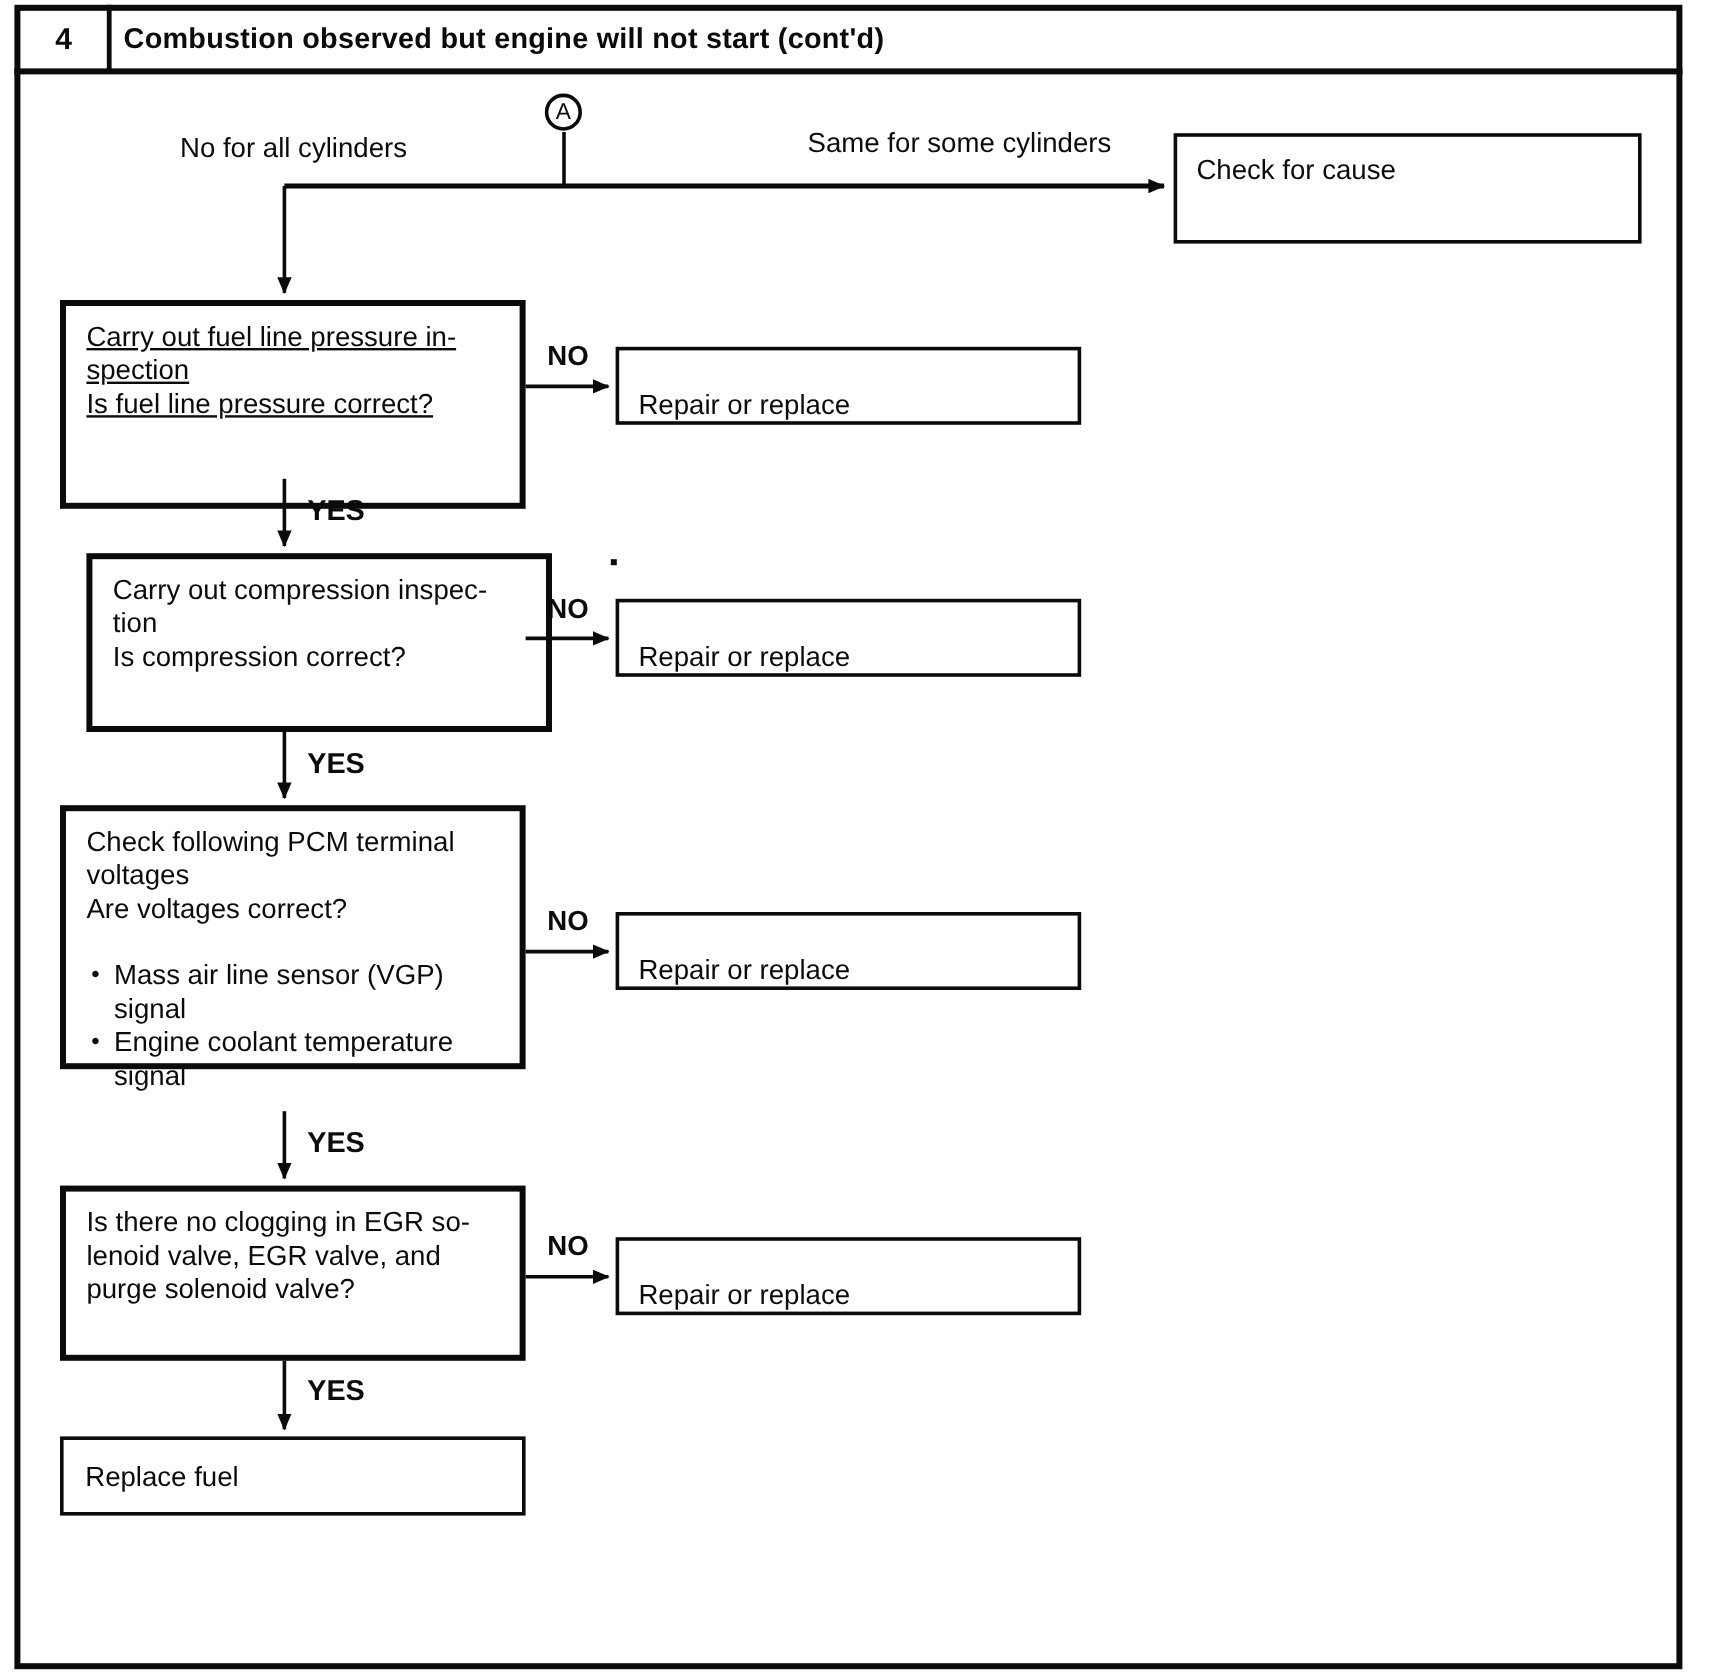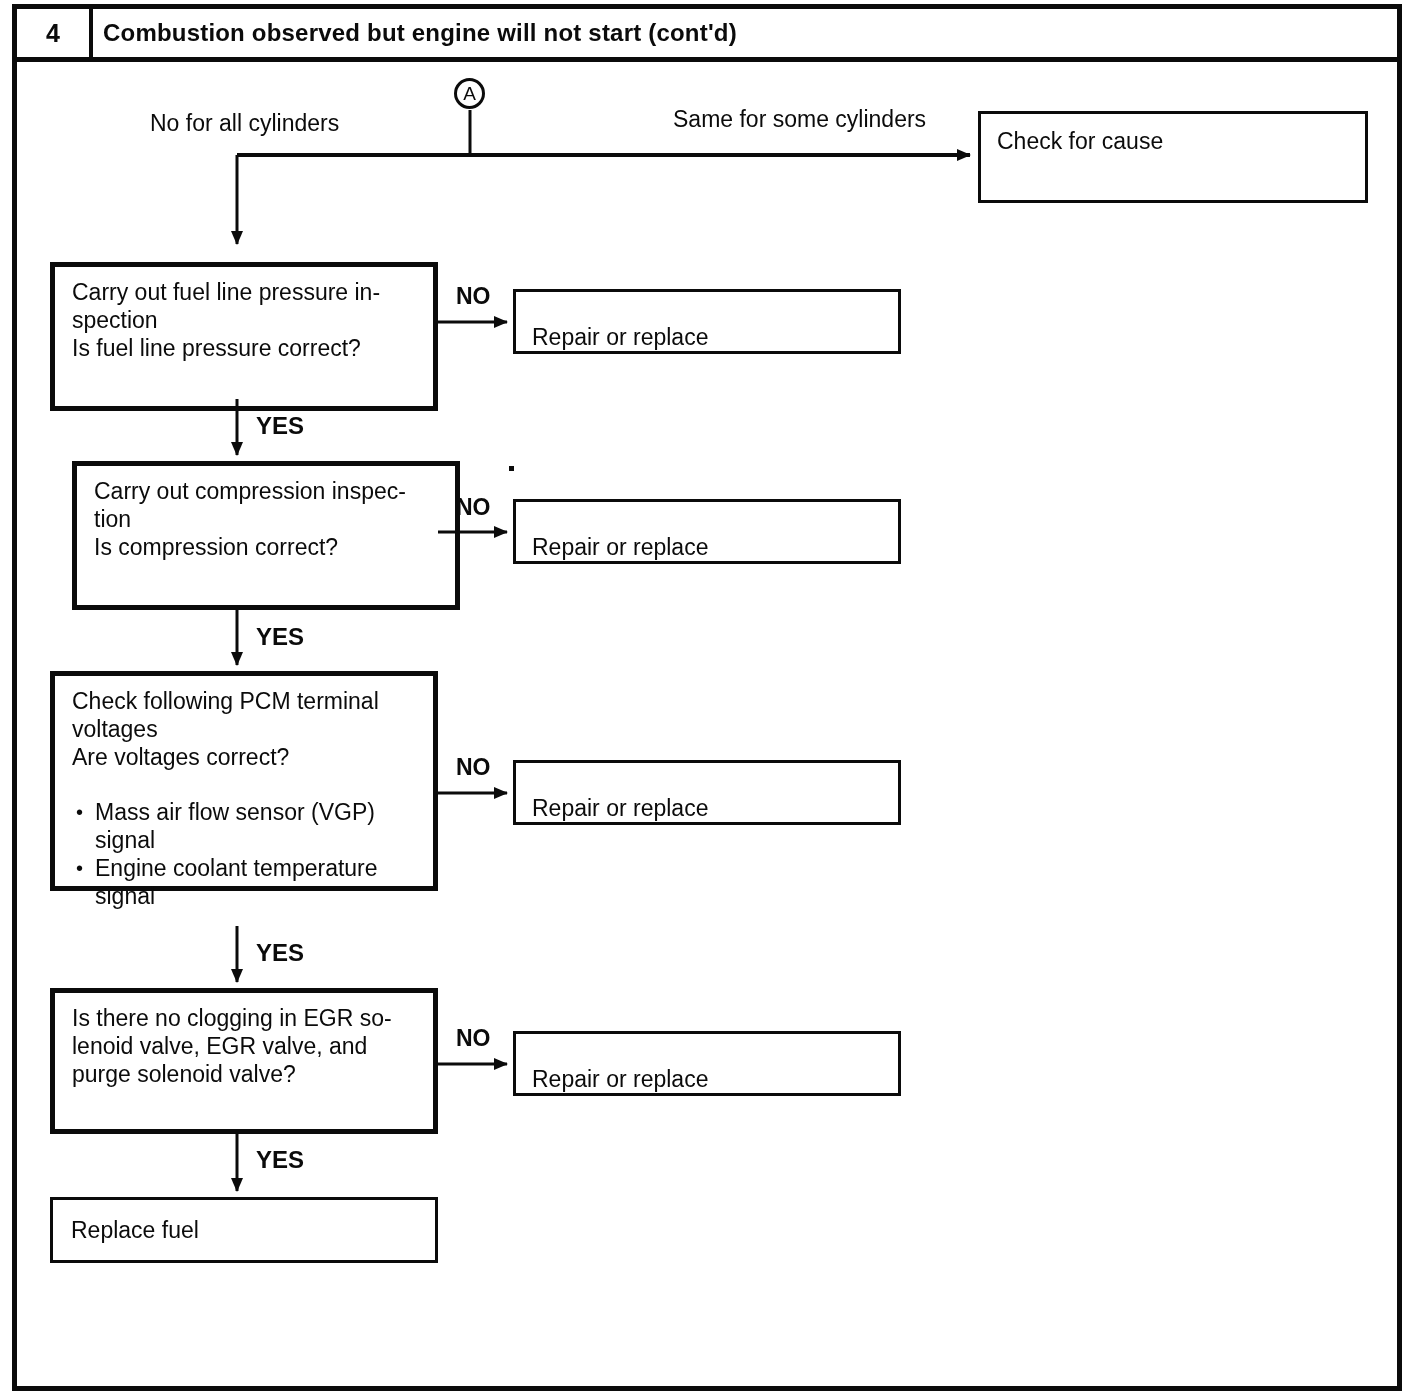--- a/index.html
+++ b/index.html
@@ -85,21 +85,21 @@
   .bullet-text { white-space: pre-line; }
 
   .result-box {
     left: 513px;
     width: 388px; height: 65px;
     border: 3px solid #0b0b0b;
     display: flex; align-items: flex-end;
     padding-left: 16px;
     font-size: 23px;
   }
-  .box-step1 { top: 262px; height: 149px; }
+  .box-step1 { top: 250px; height: 174px; text-decoration: underline; }
   .box-step2 { top: 461px; height: 149px; margin-left: 22px; }
   .box-step3 { top: 671px; height: 220px; }
   .box-step4 { top: 988px; height: 146px; }
 
   .box-result1 { top: 289px; }
   .box-result2 { top: 499px; }
   .box-result3 { top: 760px; }
   .box-result4 { top: 1031px; }
 
   .terminal-box {
@@ -216,21 +216,21 @@
   <div class="abs yes-label yes-2">YES</div>
   <div class="abs stray-dot"></div>
 
   <div class="abs decision-box box-step3">
     <div class="step-text">Check following PCM terminal
 voltages
 Are voltages correct?</div>
     <div class="bullet-list">
       <div class="bullet-item">
         <span class="bullet-marker">•</span>
-        <span class="bullet-text">Mass air flow sensor (VGP)
+        <span class="bullet-text">Mass air line sensor (VGP)
 signal</span>
       </div>
       <div class="bullet-item">
         <span class="bullet-marker">•</span>
         <span class="bullet-text">Engine coolant temperature
 signal</span>
       </div>
     </div>
   </div>
   <div class="abs no-label no-3">NO</div>

